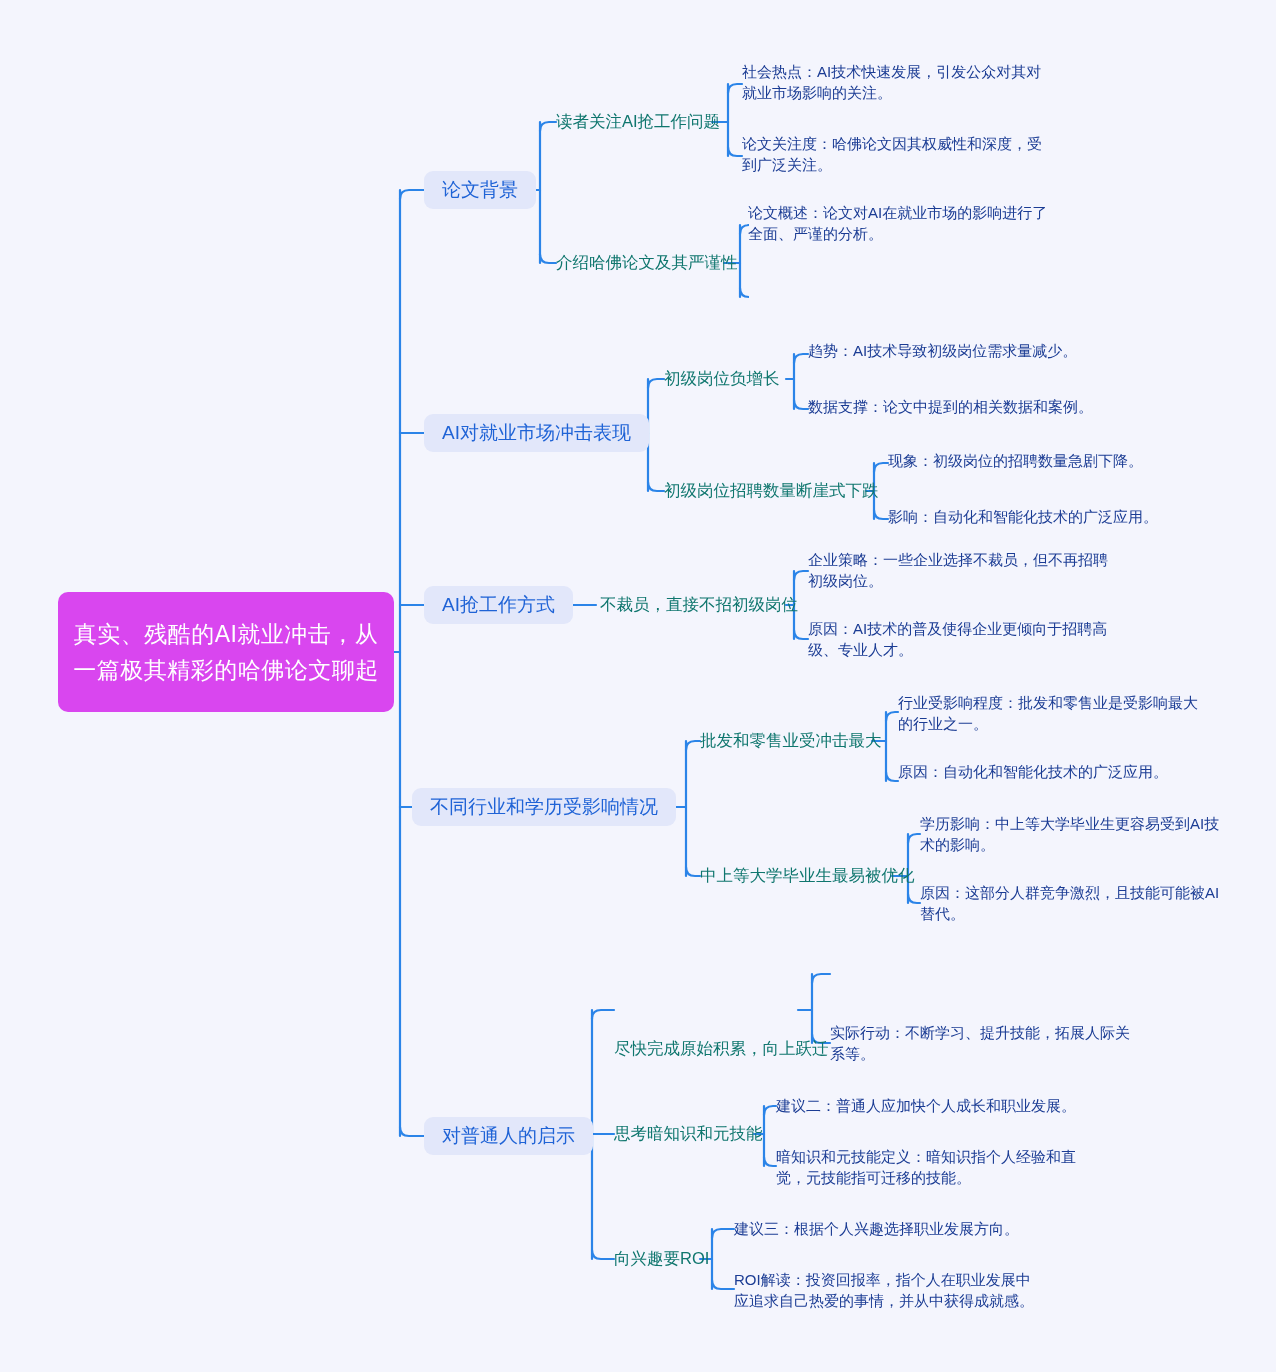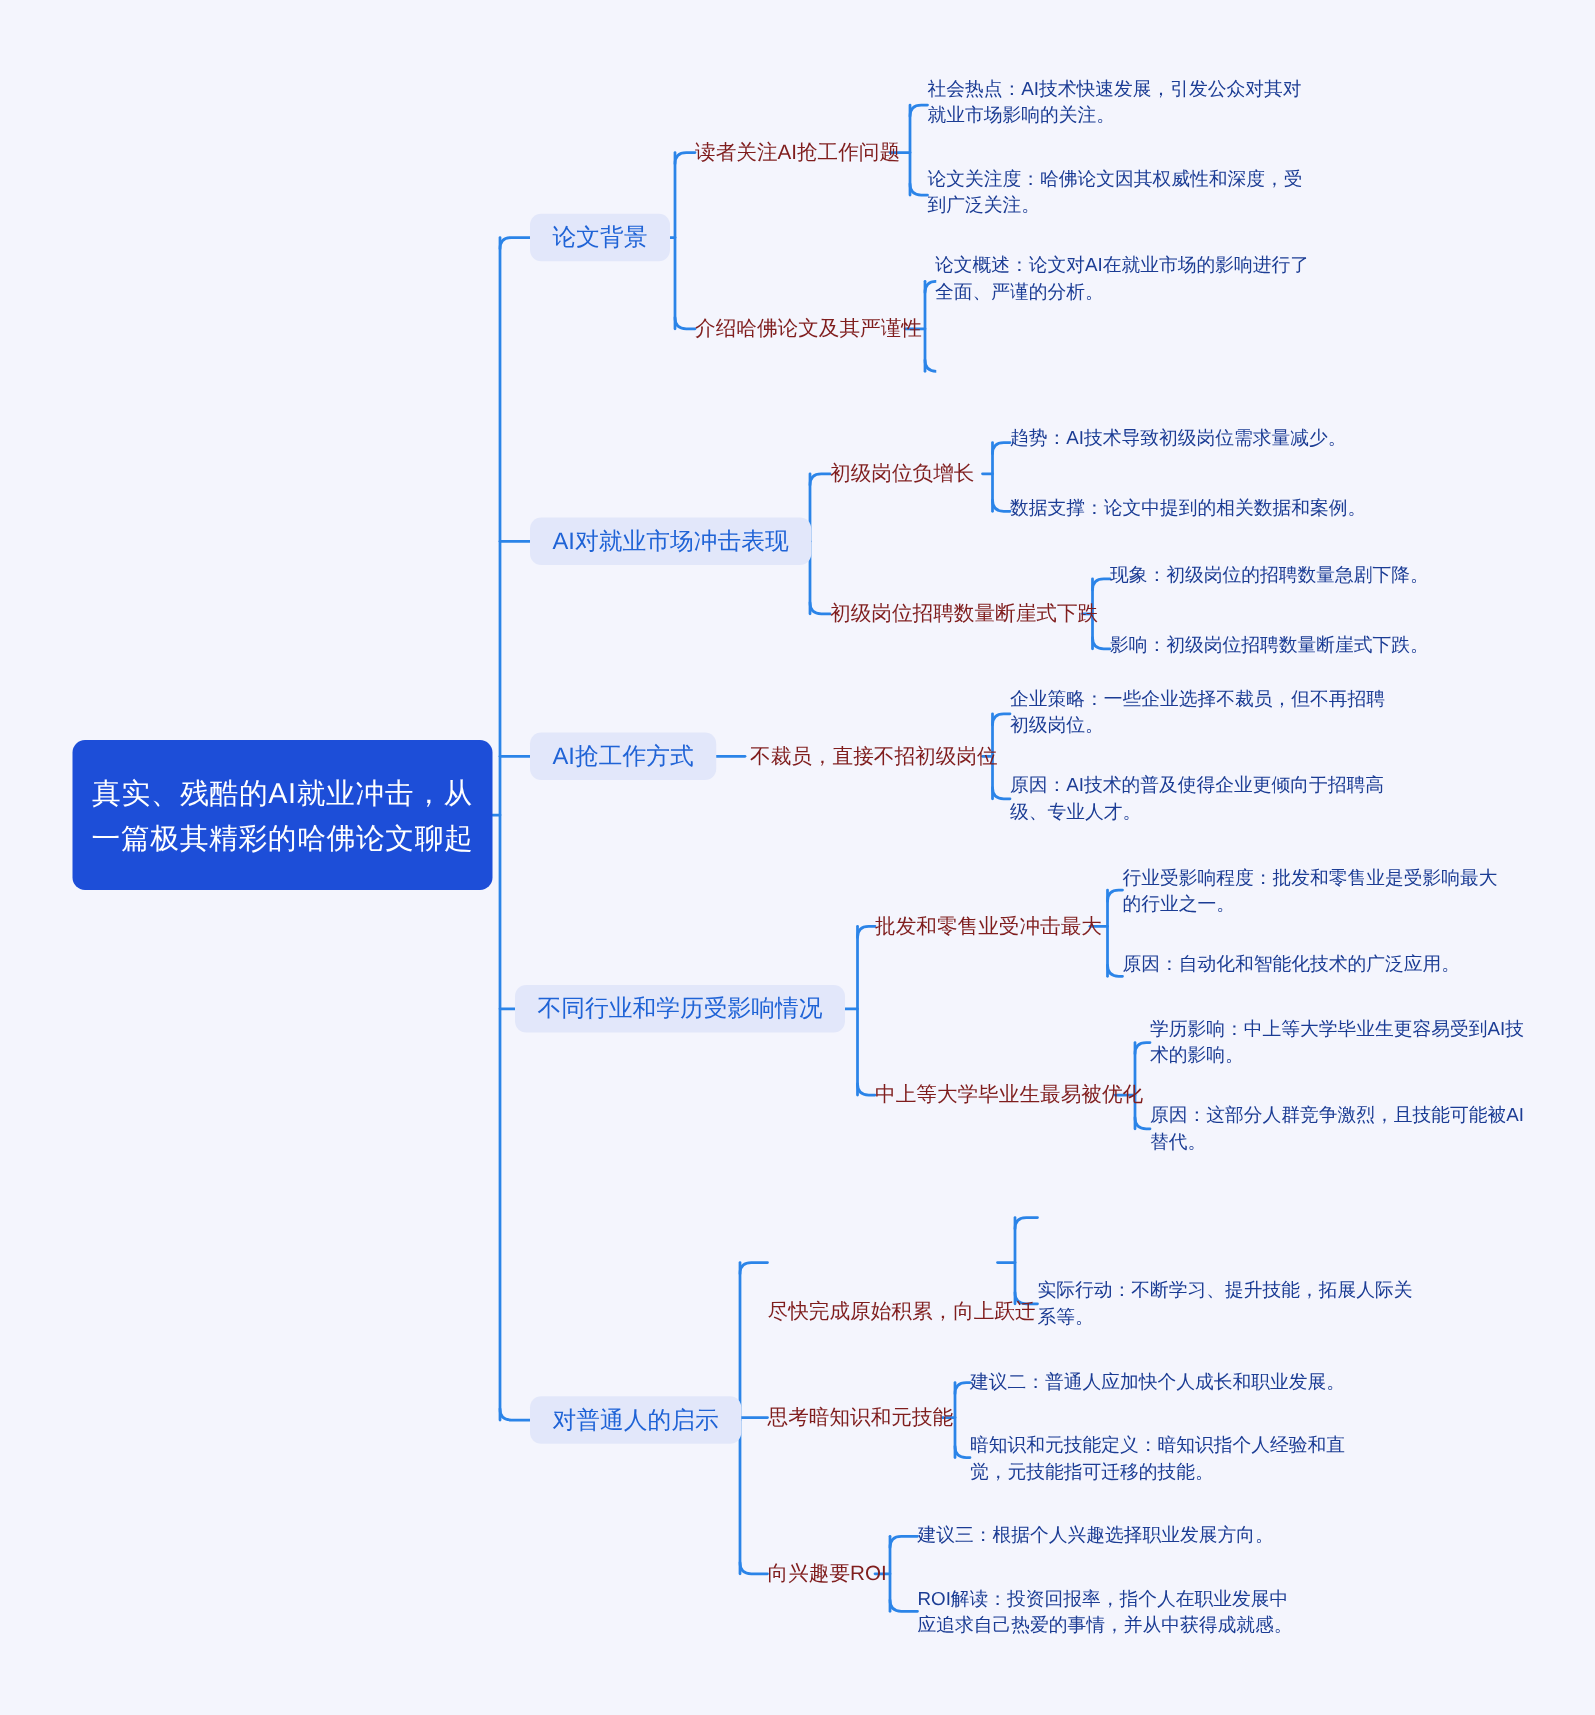--- a/index.html
+++ b/index.html
@@ -10,41 +10,41 @@
     overflow:hidden;
   }
   #canvas{position:relative;width:1276px;height:1372px;}
   #wires{position:absolute;left:0;top:0;width:1276px;height:1372px;pointer-events:none;}
 
   .node{position:absolute;box-sizing:border-box;}
 
   
   .root{
     left:58px;top:592px;width:336px;height:120px;
-    background:#1d4ed8;border-radius:10px;
+    background:#d946ef;border-radius:10px;
     color:#ffffff;
     display:flex;align-items:center;justify-content:center;
     text-align:center;
     font-size:23px;line-height:36px;
     letter-spacing:.5px;
     padding:0 14px;
   }
 
   
   .lv1{
     background:#e2e7fa;border-radius:9px;
     color:#1f63d6;
     display:flex;align-items:center;justify-content:center;
     height:38px;padding:2px 18px;
     font-size:19px;white-space:nowrap;
   }
 
   
   .lv2{
-    color:#7f1d1d;
+    color:#0f766e;
     font-size:16.5px;
     white-space:nowrap;
     display:flex;align-items:center;height:24px;
   }
 
   
   .lv3{
     color:#1b3c94;
     font-size:15px;
     line-height:21px;
@@ -155,21 +155,21 @@
     <span>数据支撑：论文中提到的相关数据和案例。</span>
     <span></span>
   </div>
 
   <div class="node lv2" style="left:664px;top:479px;">初级岗位招聘数量断崖式下跌</div>
   <div class="node lv3" style="left:888px;top:450px;width:300px;">
     <span>现象：初级岗位的招聘数量急剧下降。</span>
     <span></span>
   </div>
   <div class="node lv3" style="left:888px;top:506px;width:300px;">
-    <span>影响：初级岗位招聘数量断崖式下跌。</span>
+    <span>影响：自动化和智能化技术的广泛应用。</span>
     <span></span>
   </div>
 
   <div class="node lv1" style="left:424px;top:586px;">AI抢工作方式</div>
 
   <div class="node lv2" style="left:600px;top:593px;">不裁员，直接不招初级岗位</div>
   <div class="node lv3" style="left:808px;top:550px;width:300px;font-family:Liberation Serif, serif;">
     <span>企业策略：一些企业选择不裁员，但不再招聘</span>
     <span>初级岗位。</span>
   </div>

